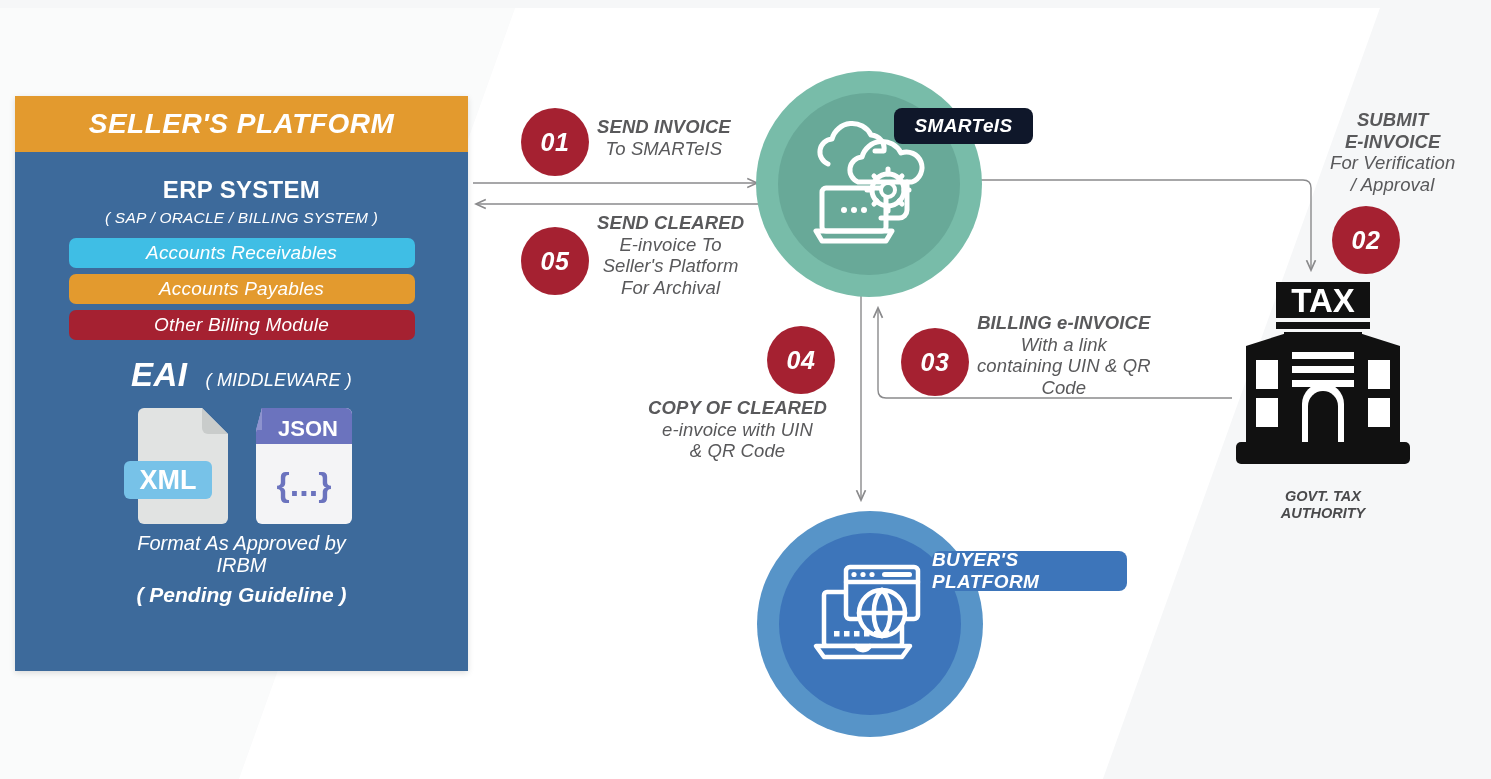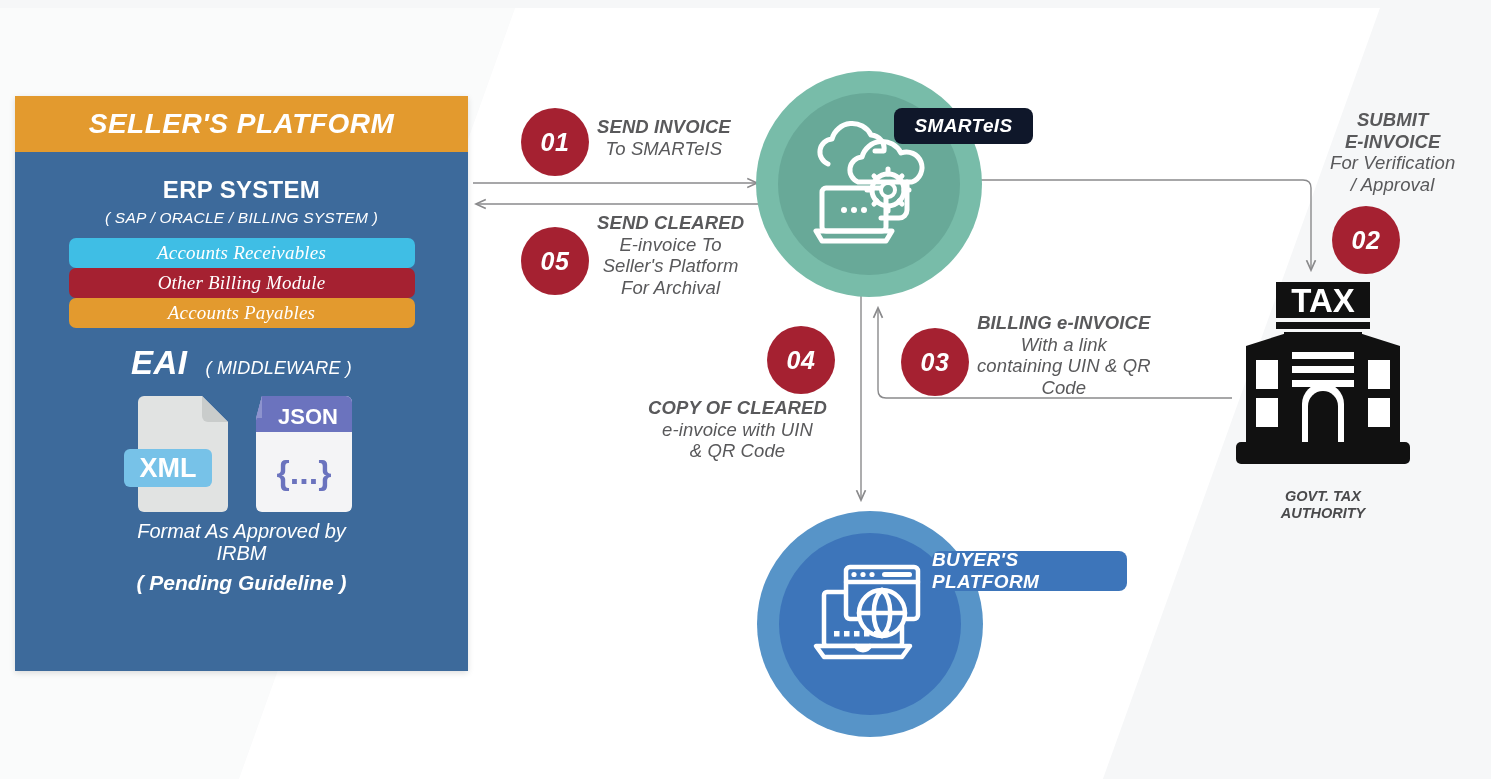--- a/index.html
+++ b/index.html
@@ -27,23 +27,23 @@
   .seller-body{padding:0 20px;text-align:center;color:#fff;}
   .erp-title{
     margin-top:26px;font-size:24px;font-weight:bold;
     letter-spacing:.3px;line-height:1;
   }
   .erp-sub{
     margin-top:7px;font-size:15.5px;font-style:italic;letter-spacing:.2px;
   }
   .mod-list{margin-top:11px;}
   .mod{
-    height:30px;border-radius:7px;margin:0 auto 0 auto;width:346px;
-    display:flex;align-items:center;justify-content:center;
-    color:#fff;font-size:19px;font-style:italic;letter-spacing:.2px;font-family:Liberation Serif, serif;
+    height:30px;border-radius:7px;margin:0 auto 6px auto;width:346px;
+    display:flex;align-items:center;justify-content:center;
+    color:#fff;font-size:19px;font-style:italic;letter-spacing:.2px;
   }
   .mod.cyan{background:#3fbee5;}
   .mod.orange{background:#e39a2e;}
   .mod.red{background:#a52131;}
   .eai-row{
     margin-top:16px;display:flex;align-items:baseline;justify-content:center;gap:18px;
   }
   .eai-big{font-size:33px;font-weight:bold;font-style:italic;letter-spacing:.5px;}
   .eai-small{font-size:18px;font-style:italic;letter-spacing:.2px;}
   .files{margin-top:10px;height:120px;position:relative;}
@@ -107,22 +107,22 @@
 
   <div class="seller-panel">
     <div class="seller-head">SELLER'S PLATFORM</div>
     <div class="seller-body">
 
       <div class="erp-title">ERP SYSTEM</div>
       <div class="erp-sub">( SAP / ORACLE / BILLING SYSTEM )</div>
 
       <div class="mod-list">
         <div class="mod cyan">Accounts Receivables</div>
+        <div class="mod orange">Accounts Payables</div>
         <div class="mod red">Other Billing Module</div>
-        <div class="mod orange">Accounts Payables</div>
       </div>
 
       <div class="eai-row">
         <span class="eai-big">EAI</span>
         <span class="eai-small">( MIDDLEWARE )</span>
       </div>
 
       <div class="files">
         <svg width="240" height="122" viewBox="0 0 240 122" style="margin:0 auto;">
 

